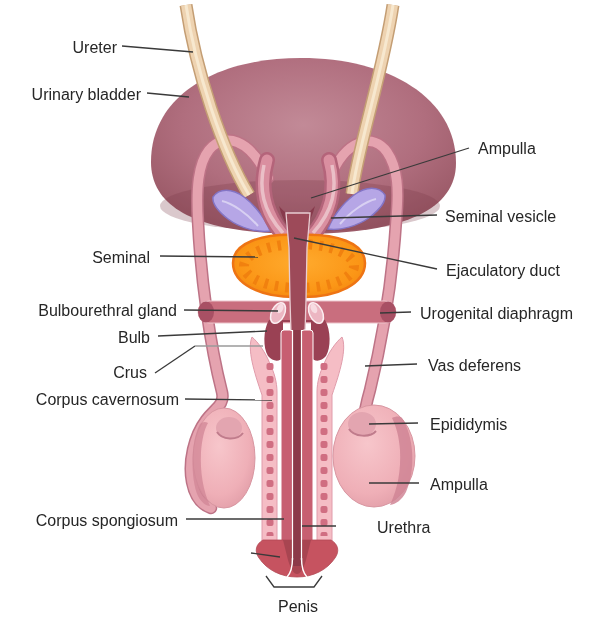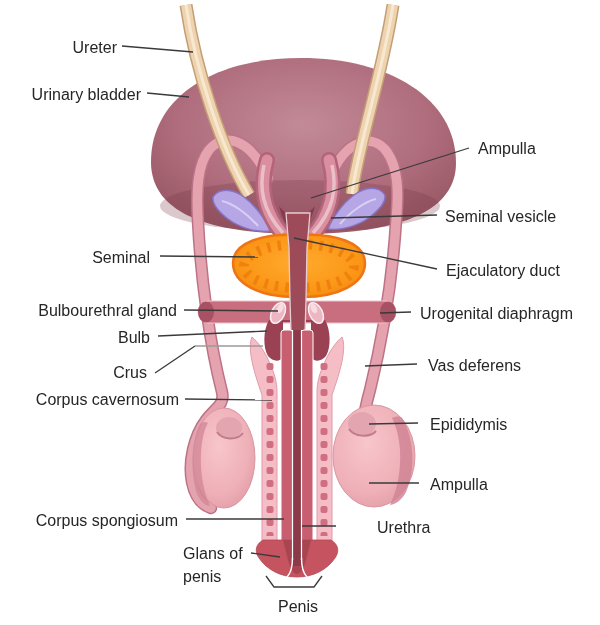--- a/index.html
+++ b/index.html
@@ -195,17 +195,15 @@
 <div class="lbl" style="left:420px;  top:304px;">Urogenital diaphragm</div>
 <div class="lbl r" style="right:423px; top:301px;">Bulbourethral gland</div>
 <div class="lbl r" style="right:450px; top:328px;">Bulb</div>
 <div class="lbl r" style="right:453px; top:363px;">Crus</div>
 <div class="lbl" style="left:428px;  top:356px;">Vas deferens</div>
 <div class="lbl r" style="right:421px; top:390px;">Corpus cavernosum</div>
 <div class="lbl" style="left:430px;  top:415px;">Epididymis</div>
 <div class="lbl" style="left:430px;  top:475px;">Ampulla</div>
 <div class="lbl r" style="right:422px; top:511px;">Corpus spongiosum</div>
 <div class="lbl" style="left:344px;  top:518px;margin-left:33px;">Urethra</div>
-<div class="lbl" style="left:183px;  top:542px; line-height:23px;">Glans of
-penis</div>
 <div class="lbl c" style="left:266px;  top:597px; width:64px;">Penis</div>
 
 </div>
 
 </body></html>

